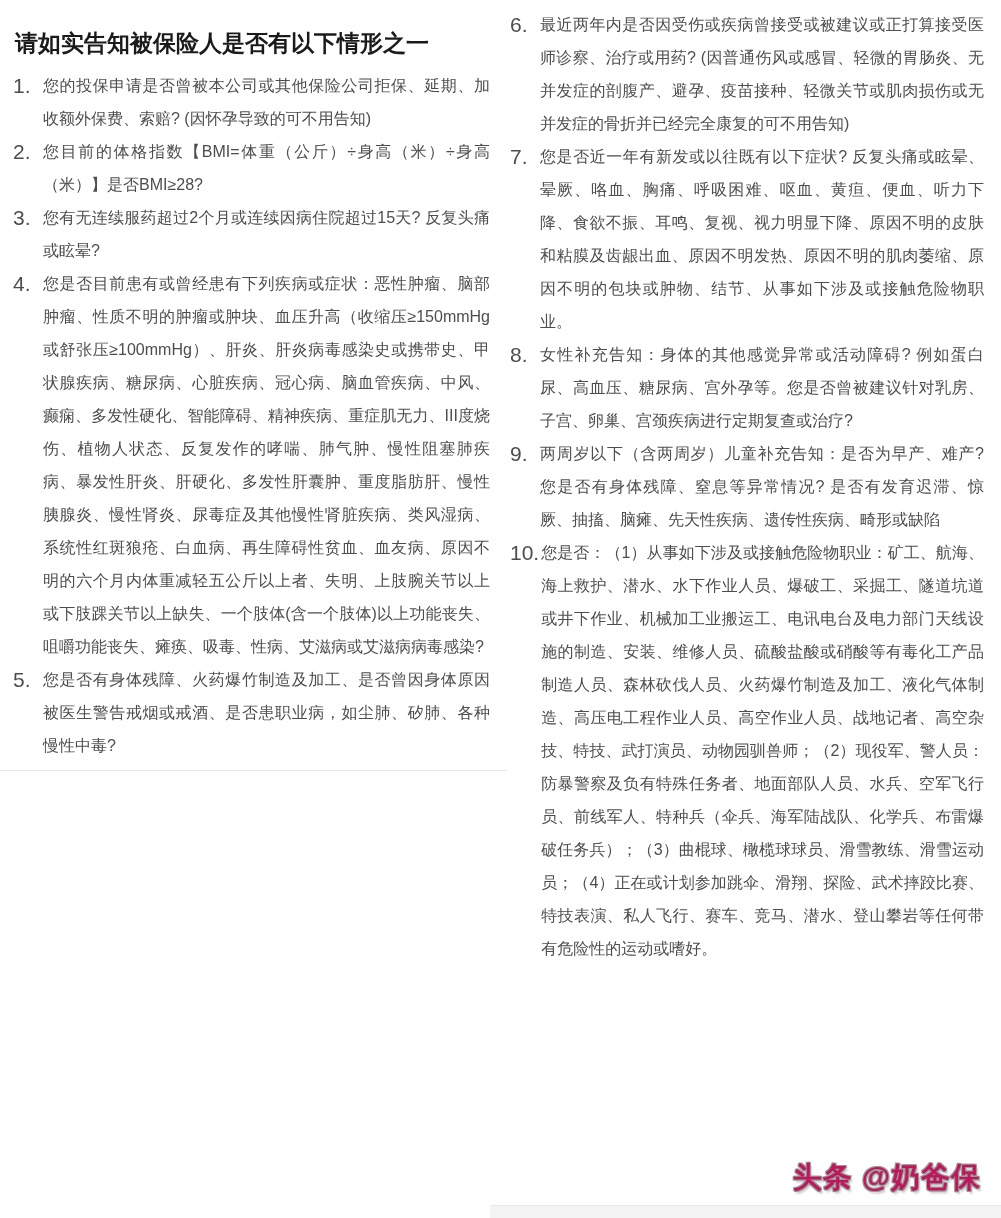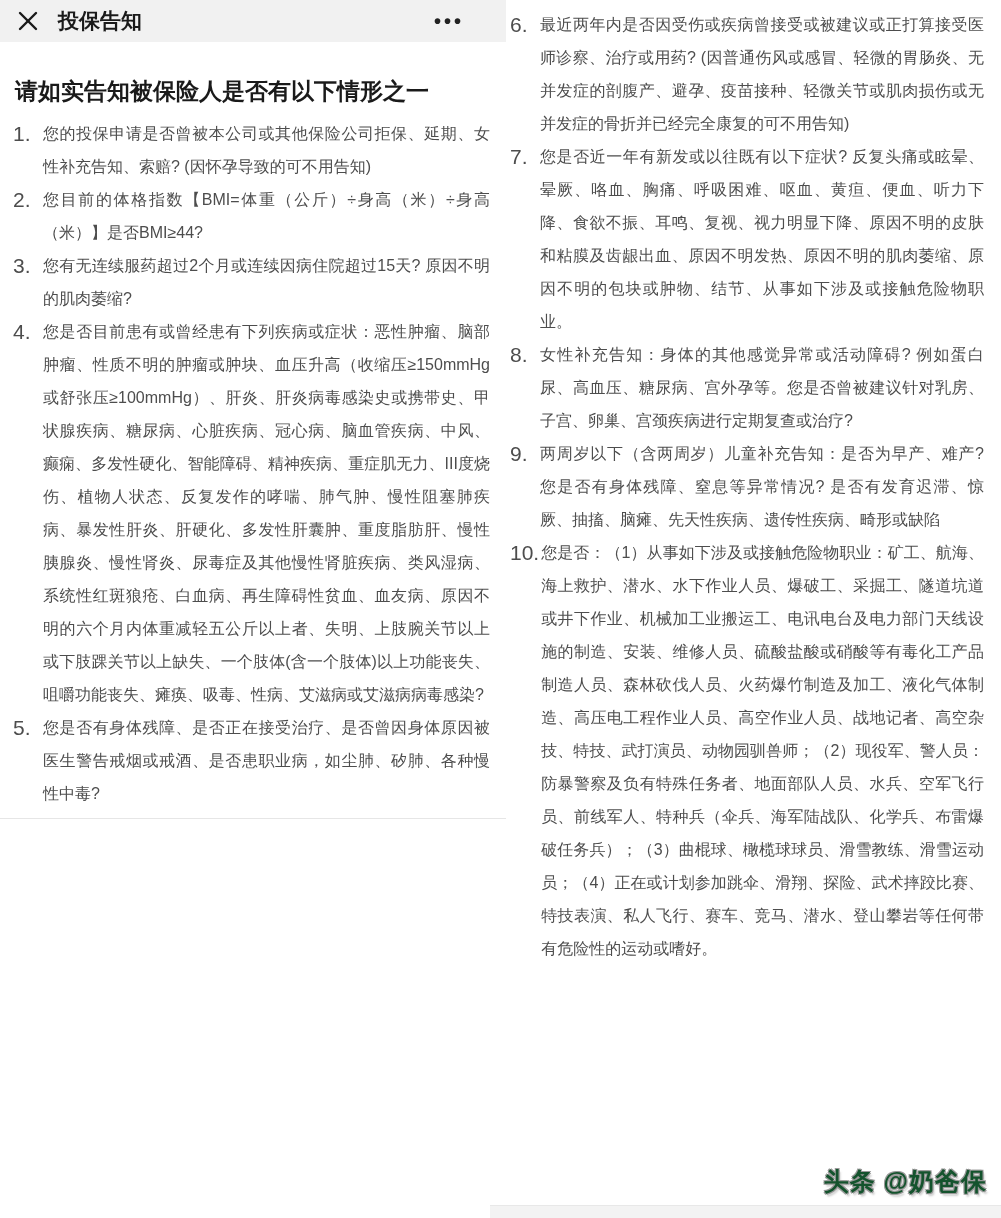--- a/index.html
+++ b/index.html
@@ -17,91 +17,81 @@
 
   
   .col-left{width:506px;height:100%;position:relative;}
   .appbar{height:42px;background:var(--header-bg,#f1f1f1);display:flex;align-items:center;
     padding:0 16px 0 18px;}
   .close-x{width:20px;height:20px;display:inline-block;flex:none;cursor:pointer;}
   .close-x svg{display:block;}
   .appbar-title{font-size:21px;font-weight:bold;color:var(--title-text,#1a1a1a);margin-left:20px;flex:1;}
   .more-dots{font-size:20px;color:#222;letter-spacing:3px;line-height:1;margin-right:26px;cursor:pointer;
     font-weight:bold;}
-  .left-content{padding:30px 16px 0 13px;}
+  .left-content{padding:24px 16px 0 13px;}
   .sec-title{font-size:23px;font-weight:bold;color:var(--title-text,#1a1a1a);line-height:34px;
     margin:2px 0 9px 2px;}
 
   
   .q{display:flex;align-items:flex-start;}
   .q-num{flex:none;min-width:30px;font-size:21px;line-height:33px;color:var(--body-text,#4d4d4d);
     white-space:nowrap;padding-right:2px;}
   .q-text{flex:1;font-size:16px;line-height:33px;color:var(--body-text,#4d4d4d);
     text-align:justify;word-break:break-word;}
 
   .divider{border-top:1px solid var(--divider,#e6e6e6);margin:8px -16px 0 -13px;height:0;}
 
   
   .col-right{width:495px;height:100%;position:relative;padding:8px 17px 0 4px;}
 
   
-  .watermark{position:absolute;right:14px;bottom:20px;font-size:25px;font-weight:bold;
-    letter-spacing:1px;color:#14532d;
+  .watermark{position:absolute;right:20px;bottom:20px;font-size:29px;font-weight:bold;
+    letter-spacing:1px;color:#be185d;
     text-shadow:
       -1px -1px 0 var(--watermark-outline,#9a9a9a),
        1px -1px 0 var(--watermark-outline,#9a9a9a),
       -1px  1px 0 var(--watermark-outline,#9a9a9a),
        1px  1px 0 var(--watermark-outline,#9a9a9a),
        2px  3px 2px rgba(150,150,150,0.45);
     white-space:nowrap;}
 
   
   .footer-strip{position:absolute;left:490px;right:0;bottom:0;height:13px;
     background:var(--footer-strip,#f3f3f3);border-top:1px solid #e8e8e8;}
 </style>
 </head>
 <body>
 
 <div class="page">
 
   <div class="col-left">
 
-    <div class="appbar">
-      <span class="close-x">
-        <svg width="20" height="20" viewBox="0 0 20 20">
-          <line x1="2" y1="2" x2="18" y2="18" stroke="#1a1a1a" stroke-width="2.4" stroke-linecap="round"></line>
-          <line x1="18" y1="2" x2="2" y2="18" stroke="#1a1a1a" stroke-width="2.4" stroke-linecap="round"></line>
-        </svg>
-      </span>
-      <span class="appbar-title">投保告知</span>
-      <span class="more-dots">•••</span>
-    </div>
 
     <div class="left-content">
       <div class="sec-title">请如实告知被保险人是否有以下情形之一</div>
 
       <div class="q">
         <span class="q-num">1.</span>
-        <span class="q-text">您的投保申请是否曾被本公司或其他保险公司拒保、延期、女性补充告知、索赔? (因怀孕导致的可不用告知)</span>
+        <span class="q-text">您的投保申请是否曾被本公司或其他保险公司拒保、延期、加收额外保费、索赔? (因怀孕导致的可不用告知)</span>
       </div>
       <div class="q">
         <span class="q-num">2.</span>
-        <span class="q-text">您目前的体格指数【BMI=体重（公斤）÷身高（米）÷身高（米）】是否BMI≥44?</span>
+        <span class="q-text">您目前的体格指数【BMI=体重（公斤）÷身高（米）÷身高（米）】是否BMI≥28?</span>
       </div>
       <div class="q">
         <span class="q-num">3.</span>
-        <span class="q-text">您有无连续服药超过2个月或连续因病住院超过15天? 原因不明的肌肉萎缩?</span>
+        <span class="q-text">您有无连续服药超过2个月或连续因病住院超过15天? 反复头痛或眩晕?</span>
       </div>
       <div class="q">
         <span class="q-num">4.</span>
         <span class="q-text">您是否目前患有或曾经患有下列疾病或症状：恶性肿瘤、脑部肿瘤、性质不明的肿瘤或肿块、血压升高（收缩压≥150mmHg或舒张压≥100mmHg）、肝炎、肝炎病毒感染史或携带史、甲状腺疾病、糖尿病、心脏疾病、冠心病、脑血管疾病、中风、癫痫、多发性硬化、智能障碍、精神疾病、重症肌无力、III度烧伤、植物人状态、反复发作的哮喘、肺气肿、慢性阻塞肺疾病、暴发性肝炎、肝硬化、多发性肝囊肿、重度脂肪肝、慢性胰腺炎、慢性肾炎、尿毒症及其他慢性肾脏疾病、类风湿病、系统性红斑狼疮、白血病、再生障碍性贫血、血友病、原因不明的六个月内体重减轻五公斤以上者、失明、上肢腕关节以上或下肢踝关节以上缺失、一个肢体(含一个肢体)以上功能丧失、咀嚼功能丧失、瘫痪、吸毒、性病、艾滋病或艾滋病病毒感染?</span>
       </div>
       <div class="q">
         <span class="q-num">5.</span>
-        <span class="q-text">您是否有身体残障、是否正在接受治疗、是否曾因身体原因被医生警告戒烟或戒酒、是否患职业病，如尘肺、矽肺、各种慢性中毒?</span>
+        <span class="q-text">您是否有身体残障、火药爆竹制造及加工、是否曾因身体原因被医生警告戒烟或戒酒、是否患职业病，如尘肺、矽肺、各种慢性中毒?</span>
       </div>
 
       <div class="divider"></div>
     </div>
   </div>
 
   <div class="col-right">
 
     <div class="q">
       <span class="q-num">6.</span>

